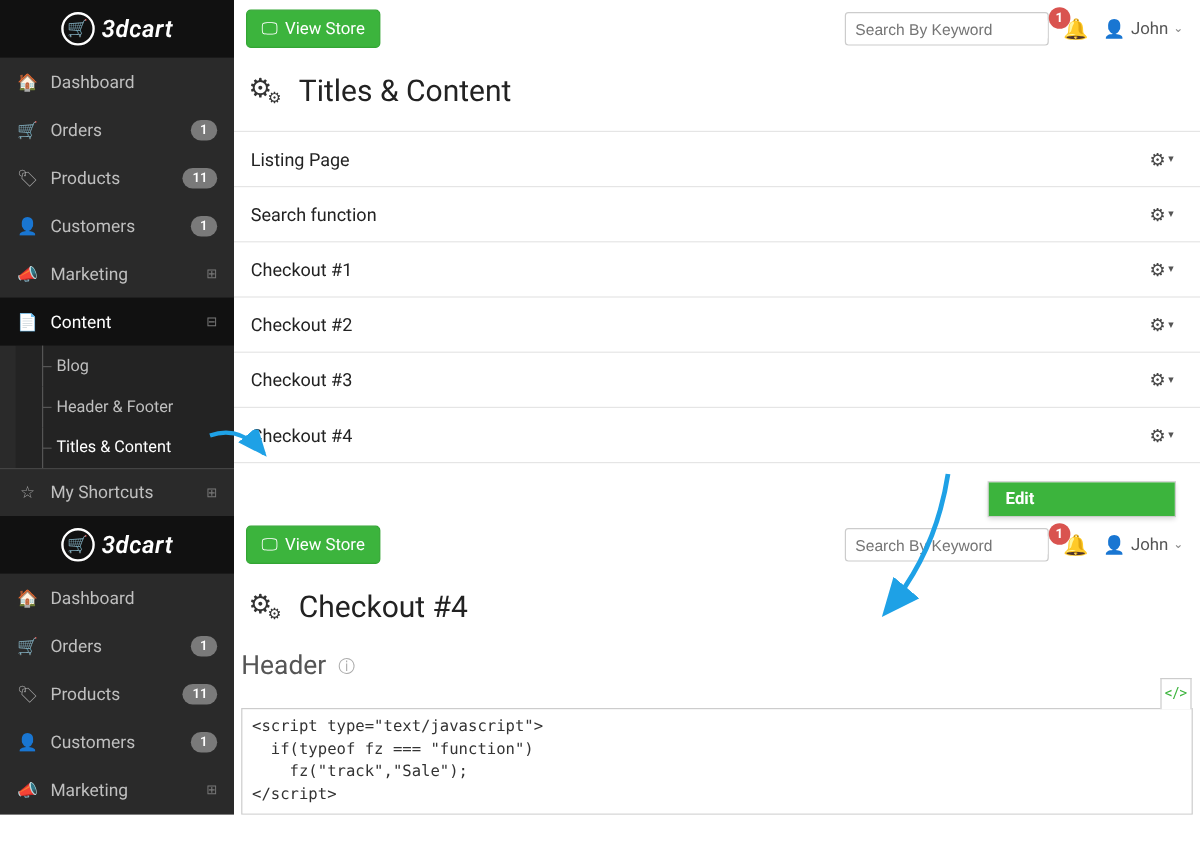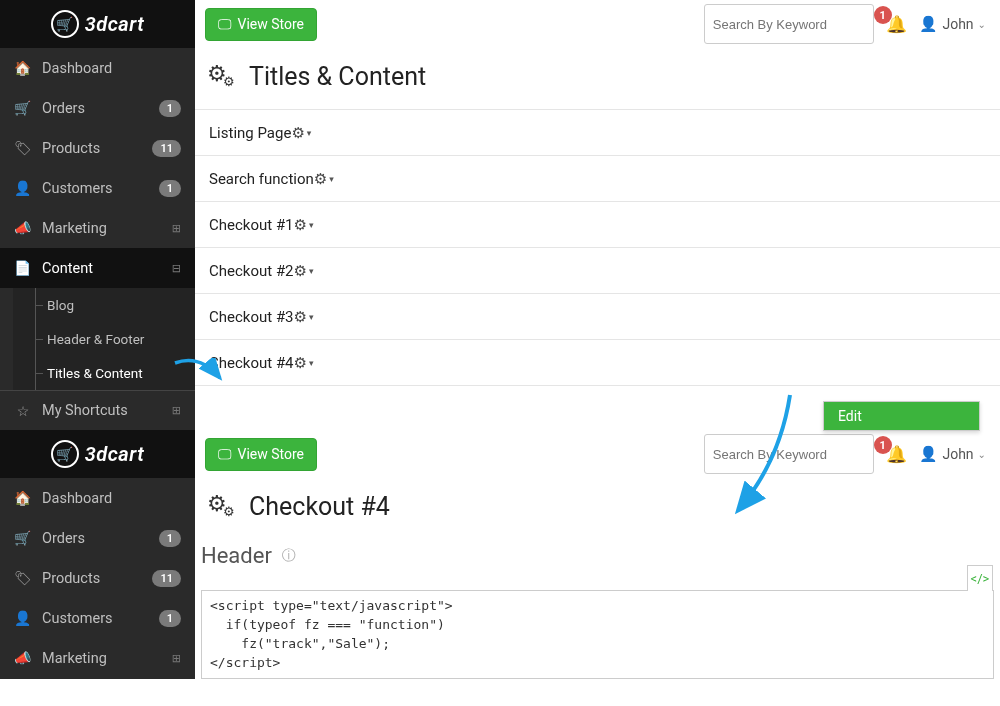--- a/index.html
+++ b/index.html
@@ -24,38 +24,38 @@
   .sub-item::after { content:""; position:absolute; left:22px; top:0; bottom:0; width:1px; background:#555; }
   .sub-item.active { color:#fff; }
   .shortcuts-top { border-top: 1px solid #444; }
   
   .main { flex: 1; background:#fff; min-width:0; }
   .topbar { height:48px; display:flex; align-items:center; padding:0 14px 0 10px; gap:10px; }
   .btn { display:inline-flex; align-items:center; gap:6px; border-radius:4px; padding:7px 12px; font-size:14px; cursor:pointer; border:1px solid transparent; }
   .btn-green { background:#3cb43d; color:#fff; border-color:#33a534; }
   .btn-default { background:#fff; color:#555; border:1px solid #ccc; }
   .topbar .spacer { flex:1; }
-  .search-box { display:flex; align-items:center; border:1px solid #ccc; border-radius:3px; height:40px; width:170px; overflow:hidden; }
+  .search-box { display:flex; align-items:center; border:1px solid #ccc; border-radius:3px; height:28px; width:170px; overflow:hidden; }
   .search-box input { border:none; outline:none; flex:1; padding:0 8px; font-size:13px; color:#555; }
   .notif-wrap { position:relative; width:26px; text-align:center; }
   .bell { color:#666; font-size:17px; }
   .notif-badge { position:absolute; top:-8px; left:-10px; background:#d9534f; color:#fff; border-radius:50%; width:18px; height:18px; font-size:11px; font-weight:700; display:flex; align-items:center; justify-content:center; }
   .user-drop { display:flex; align-items:center; gap:4px; color:#555; font-size:14px; cursor:pointer; }
   .user-drop .uico { font-size:15px; color:#666; }
   .user-drop .caret { font-size:10px; color:#888; }
   
   .page-header { display:flex; align-items:center; gap:14px; padding:14px 16px 18px 12px; }
   .page-title { font-size:25px; color:#222; font-weight:400; }
   
   .rows { border-top:1px solid #e5e5e5; }
-  .row { display:flex; align-items:center; padding:12px 22px 12px 14px; border-bottom:1px solid #e5e5e5; font-size:15px; color:#222; min-height:46px; }
+  .row { display:flex; align-items:center; justify-content:space-between; padding:12px 22px 12px 14px; border-bottom:1px solid #e5e5e5; font-size:15px; color:#222; min-height:46px; }
   .row-actions { color:#444; font-size:15px; display:flex; align-items:center; gap:2px; cursor:pointer; }
   .row-actions .caret { font-size:9px; color:#555; }
   
-  .edit-menu { position:absolute; right:20px; background:#fff; border:1px solid #ccc; box-shadow:0 2px 4px rgba(0,0,0,.15); width:157px; z-index:5; }
+  .edit-menu { position:absolute; right:20px; background:#fff; border:1px solid #ccc; box-shadow:0 2px 4px rgba(0,0,0,.15); width:157px; z-index:5;font-weight:bold; }
   .edit-menu .mi { background:#3cb43d; color:#fff; padding:6px 14px; font-size:14px; cursor:pointer; }
   
   .page-header .actions { margin-left:auto; display:flex; gap:8px; }
   .sec-title { font-size:22px; font-weight:400; color:#555; padding:4px 12px 4px 6px; display:flex; align-items:center; gap:10px; }
   .info-ic { color:#aaa; font-size:14px; }
   .code-box { border:1px solid #ccc; margin:6px 6px 0 6px; position:relative; }
   .code-toggle { position:absolute; right:0; top:-26px; border:1px solid #ccc; border-bottom:none; width:26px; height:26px; display:flex; align-items:center; justify-content:center; color:#3cb43d; font-size:13px; background:#fff; cursor:pointer; }
   .code-box pre { font-family: Consolas, Menlo, monospace; font-size:13px; color:#333; padding:6px 8px; white-space:pre; line-height:1.45; }
   
   svg.arrow { position:absolute; pointer-events:none; z-index:10; }

